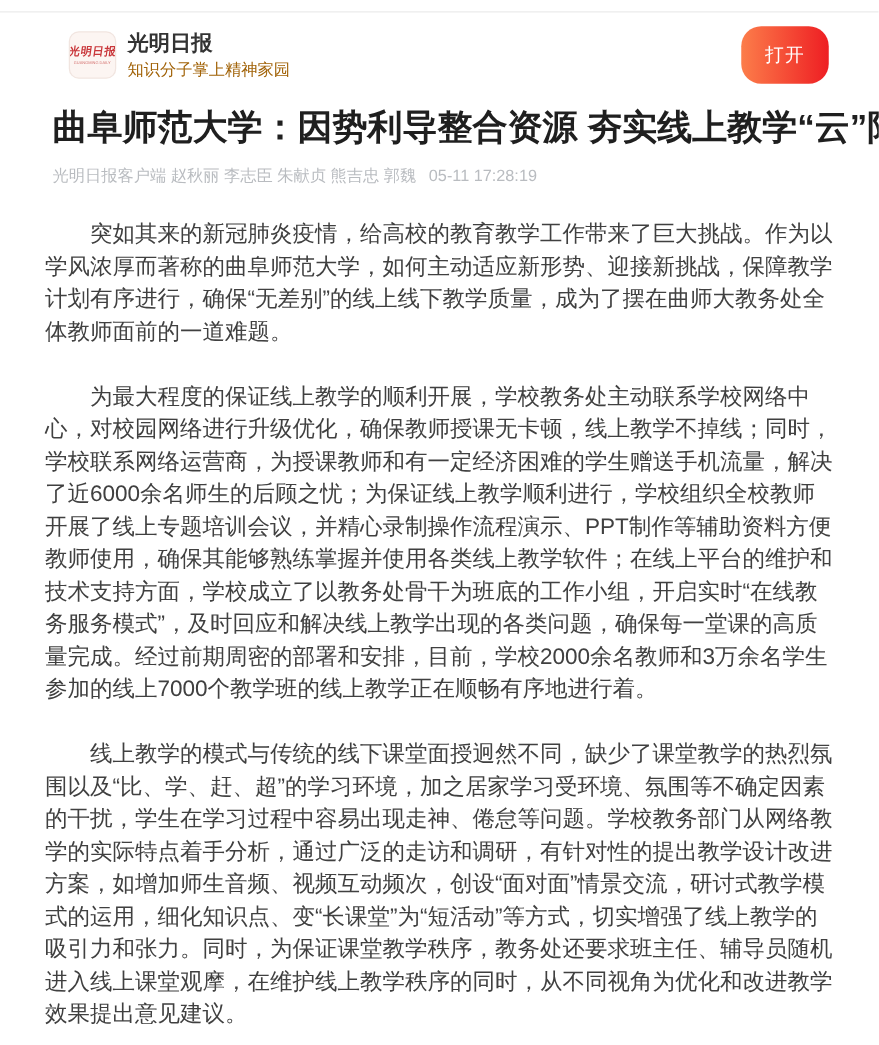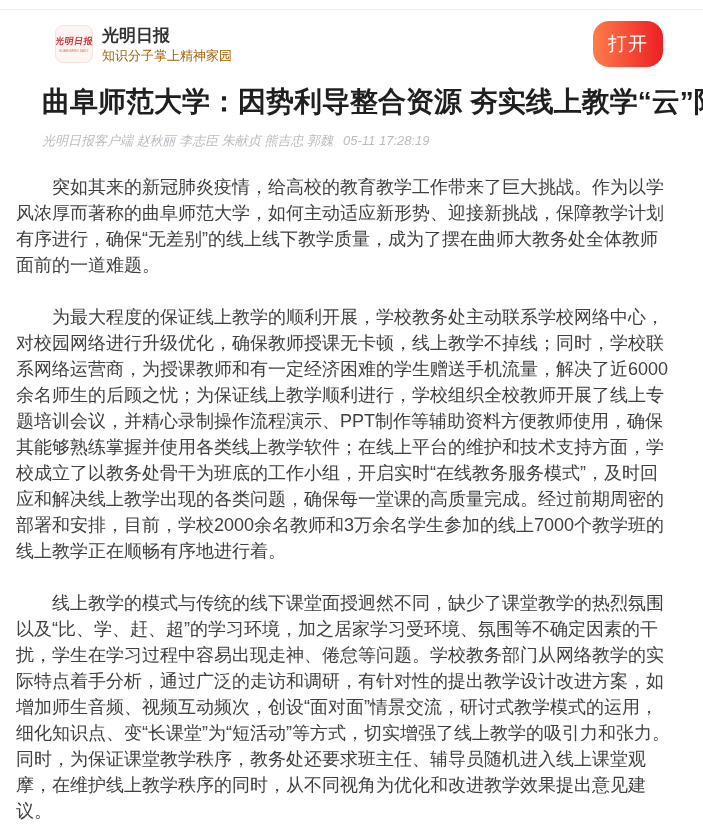--- a/index.html
+++ b/index.html
@@ -58,46 +58,45 @@
     margin-top: 4px;
     line-height: 14px;
   }
   .open-btn {
     margin-left: auto;
     width: 70px; height: 46px;
     border: none;
     border-radius: 16px;
     background: linear-gradient(90deg, #fc7d4a 0%, #ee1e23 100%);
     color: #ffffff;
-    font-size: 19px;
+    font-size: 15px;
     letter-spacing: 1px;
     cursor: pointer;
     font-family: Liberation Sans, sans-serif;
     display: flex; align-items: center; justify-content: center;
   }
 
   
   .article-title {
     margin: 8px 42px 0 42px;
     font-size: 28px;
     line-height: 32px;
     font-weight: bold;
     color: #1f1f1f;
     white-space: nowrap;
   }
   .article-byline {
     margin: 15px 42px 0 42px;
     font-size: 13px;
     line-height: 15px;
     color: #b9bcc0;
-    font-style: italic;
   }
   .article-byline .timestamp { margin-left: 10px; }
 
-  .article-body { padding: 0 33px 0 16px; }
+  .article-body { padding: 0 33px 0 16px; margin-left: 20px; }
   .article-body p {
     margin-top: 26px;
     font-size: 18px;
     line-height: 26px;
     color: #404040;
     text-indent: 2em;
     text-align: left;
   }
 </style>
 </head>

